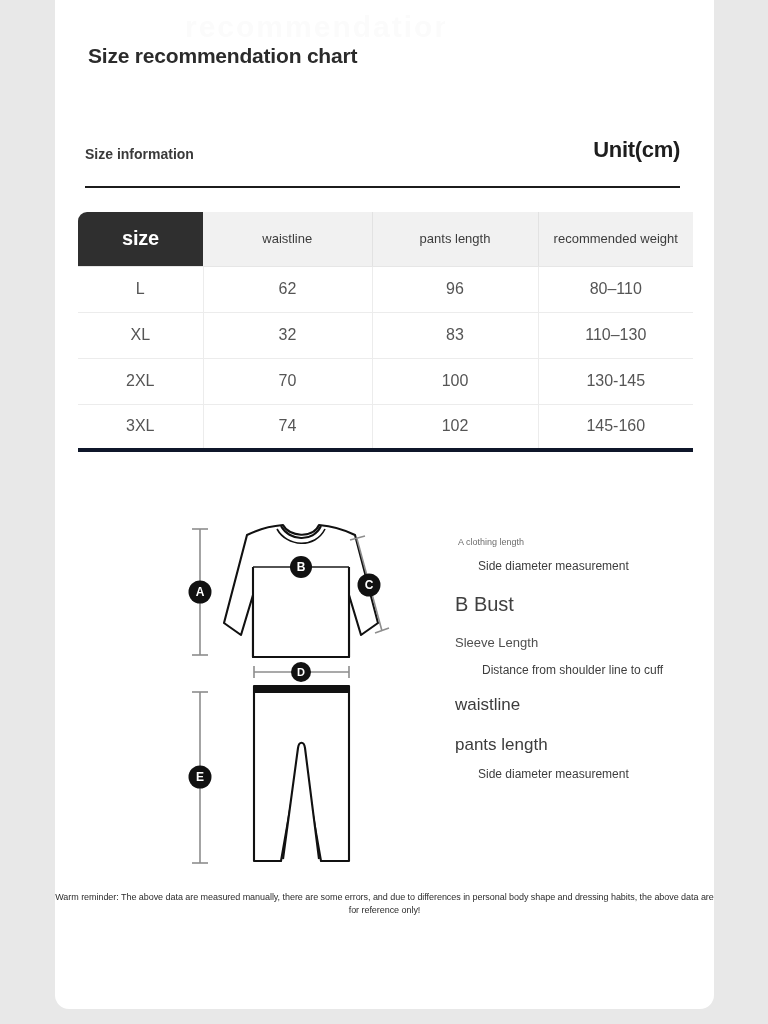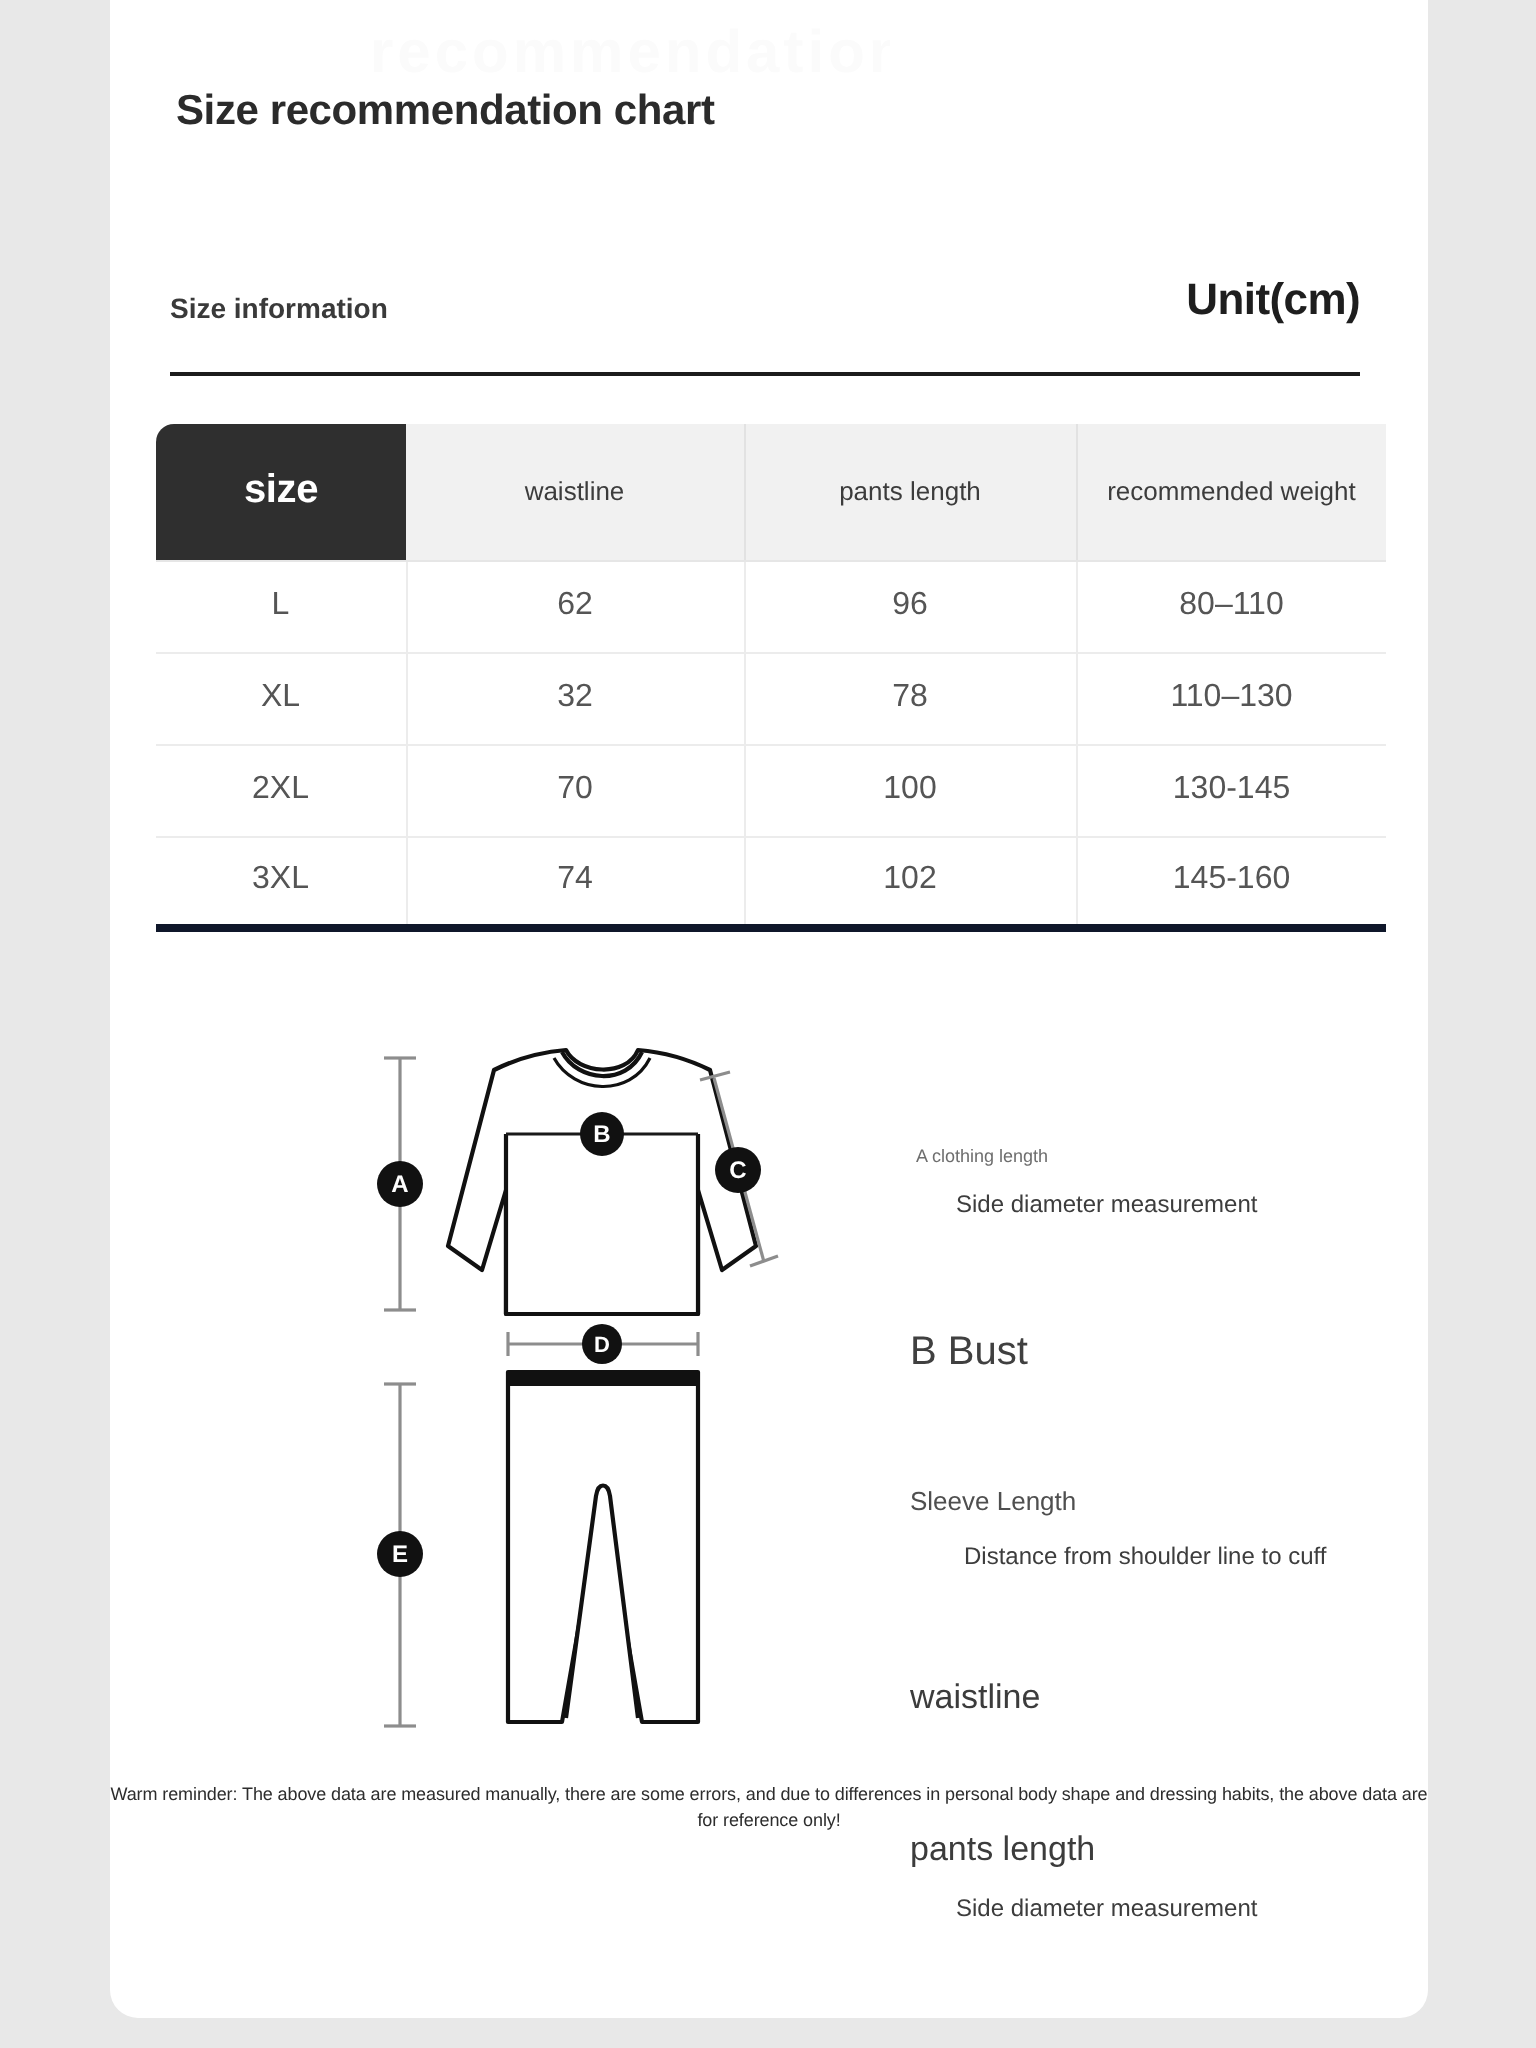--- a/index.html
+++ b/index.html
@@ -92,21 +92,21 @@
     width: 615px;
     border-collapse: collapse;
     table-layout: fixed;
   }
   #size-table col.c-size   { width: 125px; }
   #size-table col.c-waist  { width: 169px; }
   #size-table col.c-pants  { width: 166px; }
   #size-table col.c-weight { width: 155px; }
 
   #size-table thead th {
-    height: 68px;
+    height: 54px;
     background: #f1f1f1;
     font-size: 13px;
     font-weight: normal;
     color: #3c3c3c;
     text-align: center;
     vertical-align: middle;
     border-right: 1px solid #e2e2e2;
     border-bottom: 1px solid #e6e6e6;
   }
   #size-table thead th:last-child { border-right: none; }
@@ -141,21 +141,21 @@
     height: 360px;
   }
 
   
   #legend {
     position: absolute;
     left: 345px;
     top: 535px;
     width: 300px;
   }
-  .lg-block { margin-bottom: 2px; margin-top: 36px; }
+  .lg-block { margin-bottom: 2px; }
   .lg-t-xs   { font-size:  9px; color: #6e6e6e; padding-left: 58px; line-height: 14px; }
   .lg-h-sm   { font-size: 13px; color: #4f4f4f; padding-left: 55px; line-height: 20px; }
   .lg-h-lg   { font-size: 20px; color: #404040; padding-left: 55px; line-height: 26px; }
   .lg-h-md   { font-size: 17px; color: #3c3c3c; padding-left: 55px; line-height: 24px; }
   .lg-d-1 { padding-left: 78px; font-size: 12px; color: #3d3d3d; }
   .lg-d-2 { padding-left: 80px; font-size:  9px; color: #3d3d3d; }
   .lg-d-3 { padding-left: 82px; font-size: 12px; color: #3d3d3d; }
   .lg-d-4 { padding-left: 70px; font-size:  9px; color: #3d3d3d; }
   .lg-d-5 { padding-left: 78px; font-size: 12px; color: #3d3d3d; }
   .sp-a { height: 10px; }
@@ -209,21 +209,21 @@
     <tbody>
       <tr>
         <td>L</td>
         <td>62</td>
         <td>96</td>
         <td>80–110</td>
       </tr>
       <tr>
         <td>XL</td>
         <td>32</td>
-        <td>78</td>
+        <td>83</td>
         <td>110–130</td>
       </tr>
       <tr>
         <td>2XL</td>
         <td>70</td>
         <td>100</td>
         <td>130-145</td>
       </tr>
       <tr>
         <td>3XL</td>

